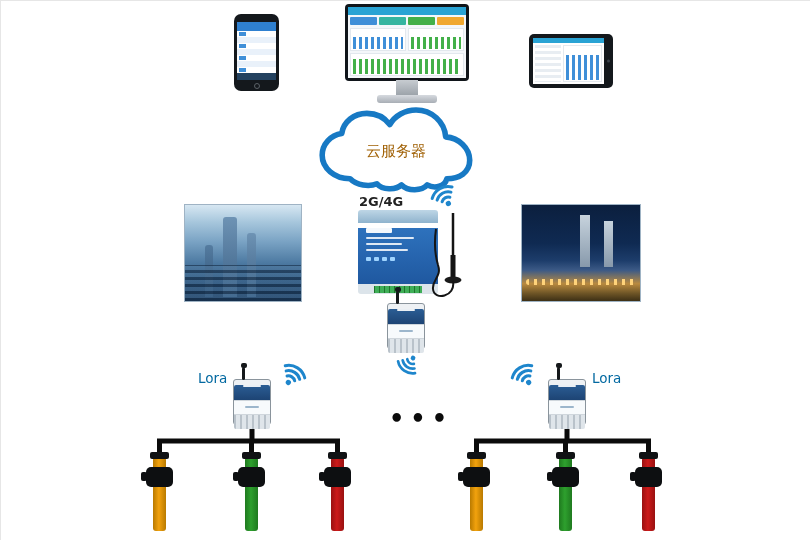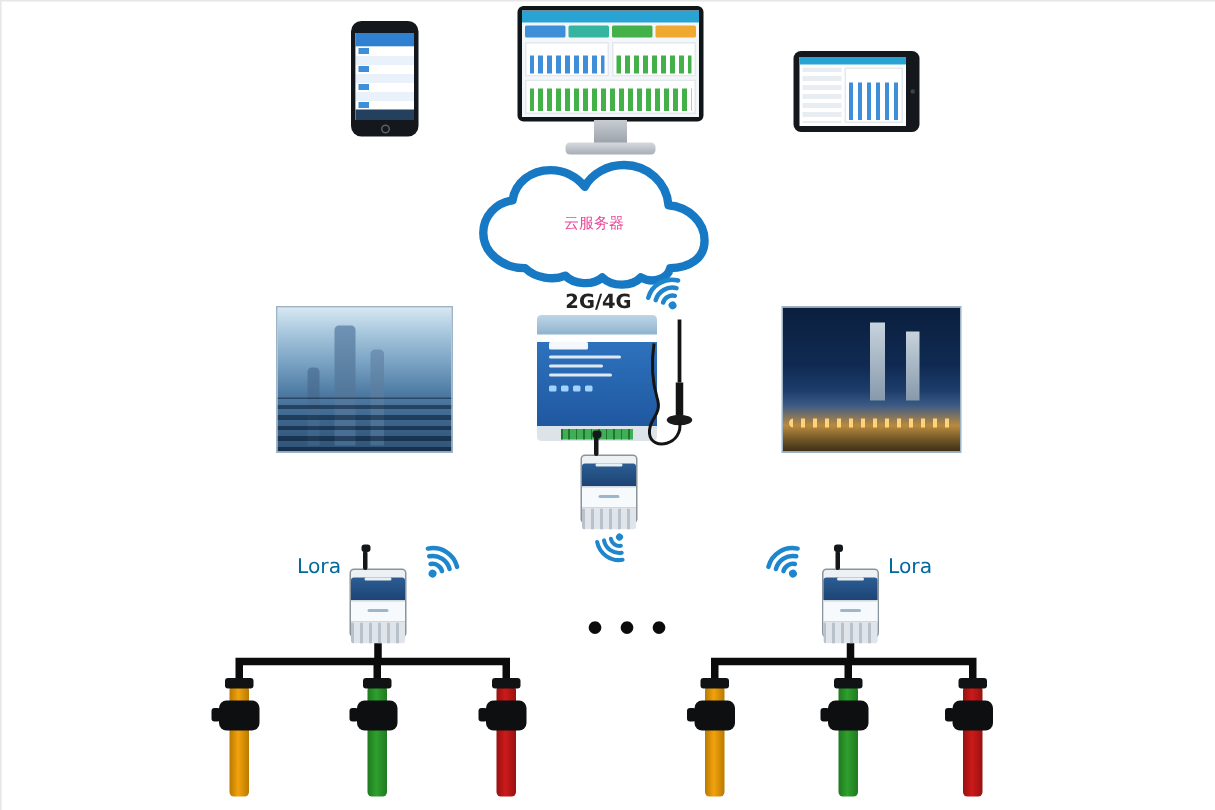--- a/index.html
+++ b/index.html
@@ -42,29 +42,29 @@
   .tab-ui{position:relative;width:100%;height:100%;background:#fff;overflow:hidden;}
   .tab-header{height:5px;background:#29a3d4;}
   .tab-body{position:absolute;top:7px;left:2px;right:2px;bottom:2px;display:flex;gap:2px;}
   .tab-left{flex:1;background:repeating-linear-gradient(180deg,#e8edf2 0 3px,#ffffff 3px 6px);}
   .tab-right{flex:1.4;position:relative;background:#fff;border:1px solid #e4e9ee;box-sizing:border-box;}
   .tab-cam{position:absolute;right:3px;top:50%;transform:translateY(-50%);width:3px;height:3px;border-radius:50%;background:#3a424a;}
 
   
   .cloud-svg{left:298px;top:104px;width:195px;height:95px;}
   .cloud-path{fill:#ffffff;stroke:var(--cloud-stroke,#1779c4);stroke-width:5;stroke-linejoin:round;}
-  .cloud-label{left:315px;top:141px;width:160px;text-align:center;font-size:10px;color:#ec4899;}
+  .cloud-label{left:315px;top:141px;width:160px;text-align:center;font-size:15px;color:#a16207;}
 
   
   .wifi{position:absolute;}
   .wifi path{stroke:var(--wifi-blue,#1e86cc);stroke-width:2.4;fill:none;stroke-linecap:round;}
   .wifi circle{fill:var(--wifi-blue,#1e86cc);}
 
   
-  .net-label{left:358px;top:193px;width:80px;text-align:center;font-size:13px;font-weight:600;color:#222;}
+  .net-label{left:358px;top:193px;width:80px;font-size:13px;font-weight:600;color:#222;}
   .gateway{left:357px;top:209px;width:80px;height:82px;}
   .gw-top{height:13px;background:linear-gradient(180deg,#bed6e6,#8fb3cd);border-radius:3px 3px 0 0;}
   .gw-body{position:relative;height:56px;background:linear-gradient(180deg,var(--gateway-blue,#2e72bd),#1f58a0);}
   .gw-logo{width:26px;height:5px;background:rgba(255,255,255,.95);margin:5px 0 2px 8px;border-radius:1px;}
   .gw-line{height:2px;background:rgba(255,255,255,.85);border-radius:1px;margin:4px 0 0 8px;}
   .gw-line.w1{width:48px;} .gw-line.w2{width:36px;} .gw-line.w3{width:42px;}
   .gw-leds{display:flex;gap:3px;margin:6px 0 0 8px;}
   .gw-leds span{width:5px;height:4px;background:#9fd4ff;border-radius:1px;}
   .gw-bottom{height:10px;background:#dce4ea;border-radius:0 0 3px 3px;display:flex;justify-content:center;align-items:center;}
   .gw-port{width:48px;height:7px;background:#3fae57;background-image:repeating-linear-gradient(90deg,rgba(0,60,0,.5) 0 1px,rgba(0,0,0,0) 1px 5px);}

